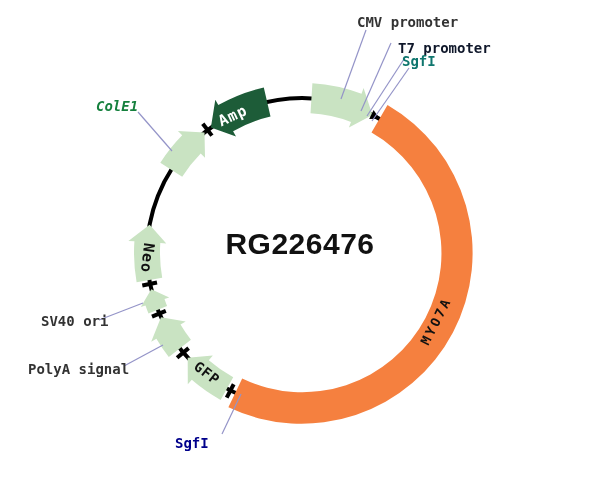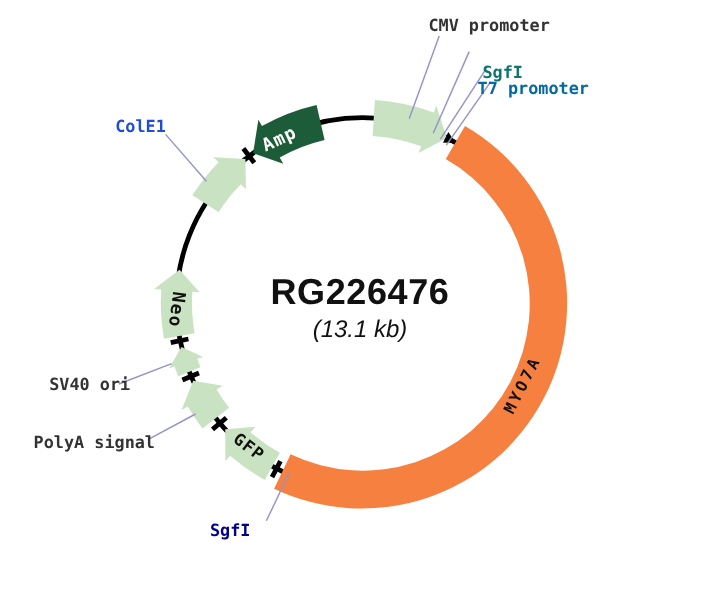--- a/index.html
+++ b/index.html
@@ -39,29 +39,28 @@
       <line x1="391" y1="43" x2="361" y2="111" stroke="#9494c8" stroke-width="1.2"></line>
       <line x1="406" y1="56" x2="367" y2="116" stroke="#9494c8" stroke-width="1.2"></line>
       <line x1="409" y1="68" x2="372" y2="121" stroke="#9494c8" stroke-width="1.2"></line>
       <line x1="138" y1="112" x2="172" y2="151" stroke="#9494c8" stroke-width="1.2"></line>
       <line x1="99" y1="320" x2="143" y2="303" stroke="#9494c8" stroke-width="1.2"></line>
       <line x1="124" y1="366" x2="163" y2="345" stroke="#9494c8" stroke-width="1.2"></line>
       <line x1="222" y1="434" x2="241" y2="394" stroke="#9494c8" stroke-width="1.2"></line>
     </svg>
 
   <div class="lbl" style="left: 357px; top: 15px; color: rgb(51, 51, 51);">CMV promoter</div>
-  <div class="lbl" style="left: 398px; top: 41px; color: #0369a1; margin-top: 26px;">T7 promoter</div>
+  <div class="lbl" style="left: 398px; top: 41px; color: #0f172a;">T7 promoter</div>
   <div class="lbl" style="left: 402px; top: 54px; color: #0f766e; text-align: right;">SgfI</div>
-  <div class="lbl" style="left: 96px; top: 99px; color: #1d4ed8;">ColE1</div>
+  <div class="lbl" style="left: 96px; top: 99px; color: #15803d; font-style: italic;">ColE1</div>
   <div class="lbl" style="left: 41px; top: 314px; color: rgb(51, 51, 51); text-align: right;">SV40 ori</div>
   <div class="lbl" style="left: 28px; top: 362px; color: rgb(51, 51, 51);">PolyA signal</div>
   <div class="lbl" style="left: 175px; top: 436px; color: rgb(0, 0, 139);">SgfI</div>
 
   <div class="flbl" style="left: 436px; top: 321px; color: rgb(17, 17, 17); font-size: 13px; letter-spacing: 2.5px; transform: translate(-50%, -50%) rotate(-63deg);">MYO7A</div>
   <div class="flbl" style="left: 207px; top: 373px; color: rgb(17, 17, 17); font-size: 14px; letter-spacing: 1px; transform: translate(-50%, -50%) rotate(38deg);">GFP</div>
   <div class="flbl" style="left: 147px; top: 258px; color: rgb(17, 17, 17); font-size: 15px; letter-spacing: 1px; transform: translate(-50%, -50%) rotate(97deg);">Neo</div>
   <div class="flbl" style="left: 233px; top: 116px; color: rgb(255, 255, 255); font-size: 15px; letter-spacing: 1px; transform: translate(-50%, -50%) rotate(-25deg);">Amp</div>
 
   <div class="title-block">
     <div class="title-name">RG226476</div>
-    <div class="title-size">(13.1 kb)</div>
   </div>
 </div>
 
 </body></html>

